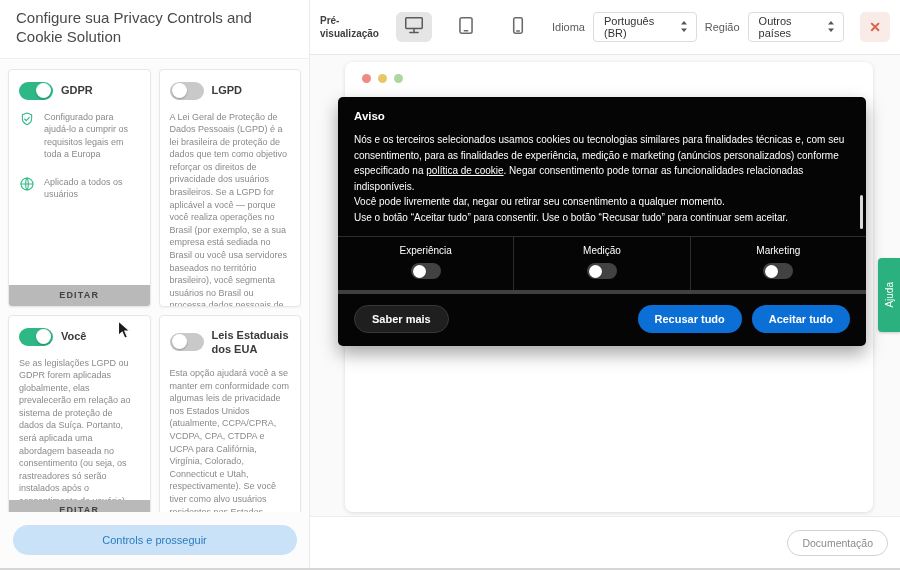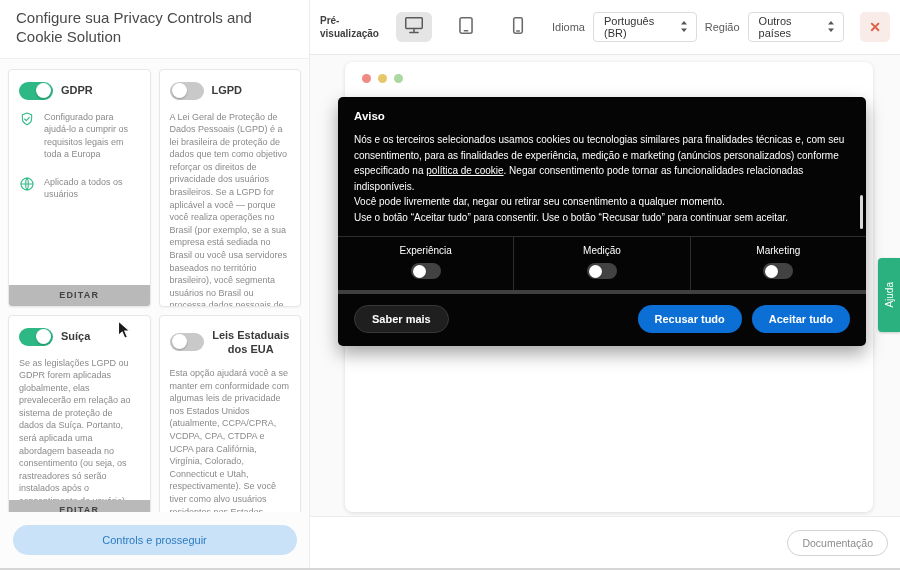--- a/index.html
+++ b/index.html
@@ -14,21 +14,21 @@
   .left-panel { position:absolute; left:0; top:0; width:310px; height:568px;
     background:#fcfcfc; border-right:1px solid #ececec; }
   .panel-header { background:#fff; padding:9px 16px 11px; border-bottom:1px solid #f0f0f0; }
   .panel-title { font-size:15px; color:#4a4a4a; line-height:1.25; font-weight:400; }
   .cards { padding:10px 8px 0; display:grid; grid-template-columns:1fr 1fr; gap:8px; }
   .card { background:#fff; border:1px solid #e7e7e7; border-radius:4px;
     box-shadow:0 1px 2px rgba(0,0,0,.05); position:relative; padding:12px 10px; overflow:hidden; }
   .card.h-tall { height:238px; }
   .card.h-short { height:207px; }
   .card-head { display:flex; align-items:center; gap:8px; margin-bottom:11px; }
-  .card-title { font-size:11px; font-weight:700; color:#3a3a3a; line-height:1.3;text-align:center; }
+  .card-title { font-size:11px; font-weight:700; color:#3a3a3a; line-height:1.3; }
   .toggle { width:34px; height:18px; border-radius:9px; position:relative; flex:0 0 auto; cursor:pointer; }
   .toggle.on { background:#2eb885; }
   .toggle.off { background:#c9c9c9; }
   .toggle .knob { position:absolute; top:1.5px; width:15px; height:15px; background:#fff;
     border-radius:50%; box-shadow:0 1px 2px rgba(0,0,0,.25); }
   .toggle.on .knob { right:2px; }
   .toggle.off .knob { left:2px; }
   .card-item { display:flex; gap:9px; margin-bottom:15px; }
   .card-item-text, .card-body { font-size:9px; color:#8a8a8a; line-height:1.4; }
   .card-icon { flex:0 0 auto; }
@@ -151,21 +151,21 @@
         <div class="card-title">LGPD</div>
       </div>
       <div class="card-body">A Lei Geral de Proteção de Dados Pessoais (LGPD) é a lei brasileira de proteção de dados que tem como objetivo reforçar os direitos de privacidade dos usuários brasileiros. Se a LGPD for aplicável a você — porque você realiza operações no Brasil (por exemplo, se a sua empresa está sediada no Brasil ou você usa servidores baseados no território brasileiro), você segmenta usuários no Brasil ou processa dados pessoais de um indivíduo que estava localizado no Brasil no momento da coleta — você deve cumprir com os seus requisitos.</div>
     </div>
 
     <div class="card h-short">
       <div class="card-head">
         <div class="toggle on">
             <div class="knob"></div>
           </div>
-        <div class="card-title">Suíça</div>
+        <div class="card-title">Você</div>
       </div>
       <div class="card-body">Se as legislações LGPD ou GDPR forem aplicadas globalmente, elas prevalecerão em relação ao sistema de proteção de dados da Suíça. Portanto, será aplicada uma abordagem baseada no consentimento (ou seja, os rastreadores só serão instalados após o consentimento do usuário) em vez de uma abordagem opt-out.</div>
       <div class="editar">EDITAR</div>
     </div>
 
     <div class="card h-short">
       <div class="card-head">
         <div class="toggle off">
             <div class="knob"></div>
           </div>

